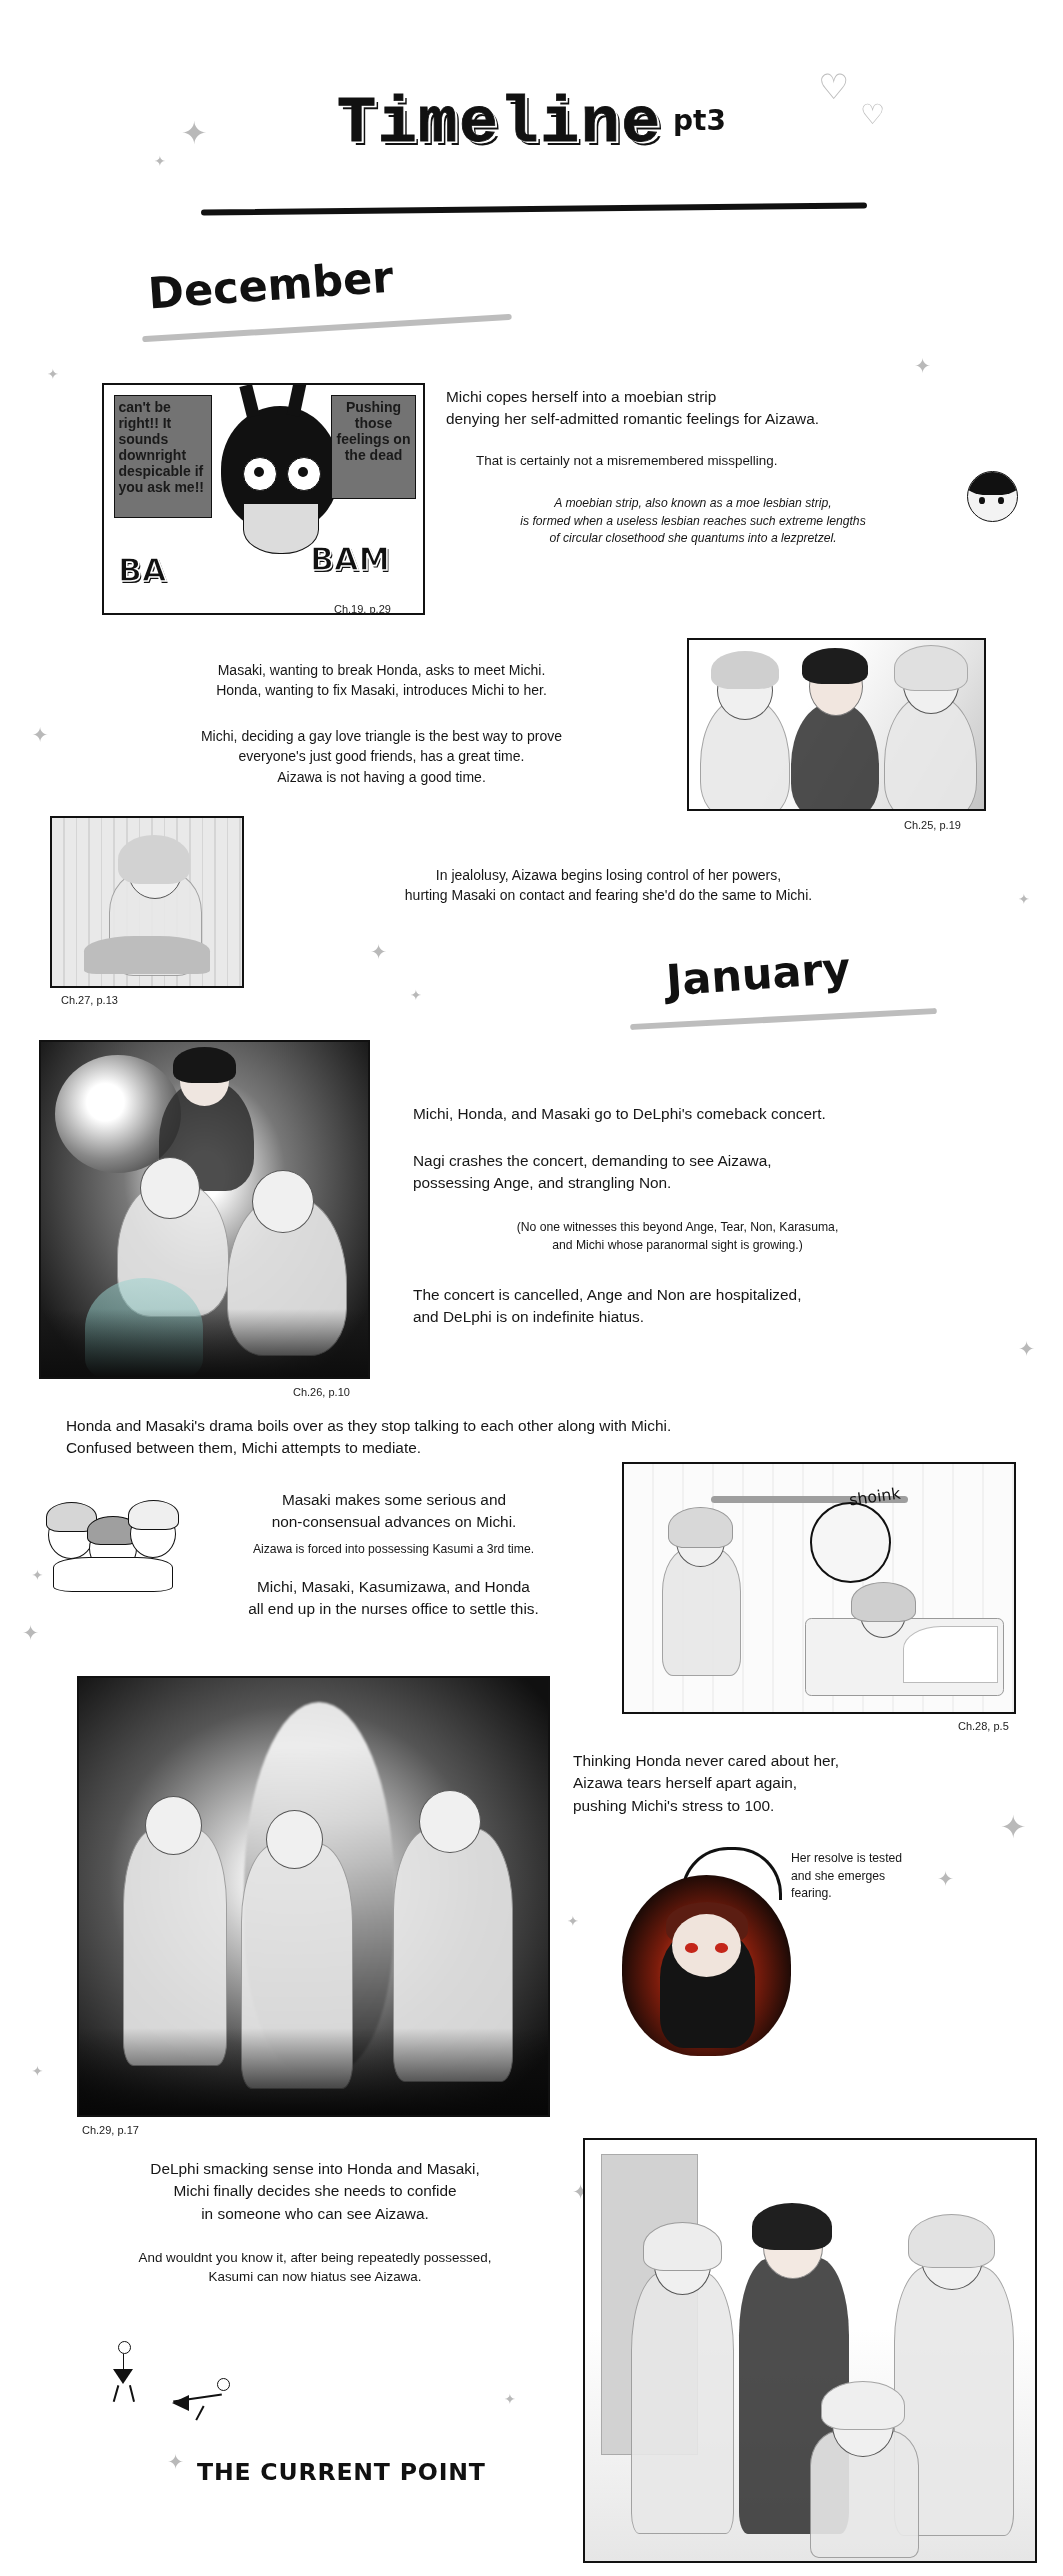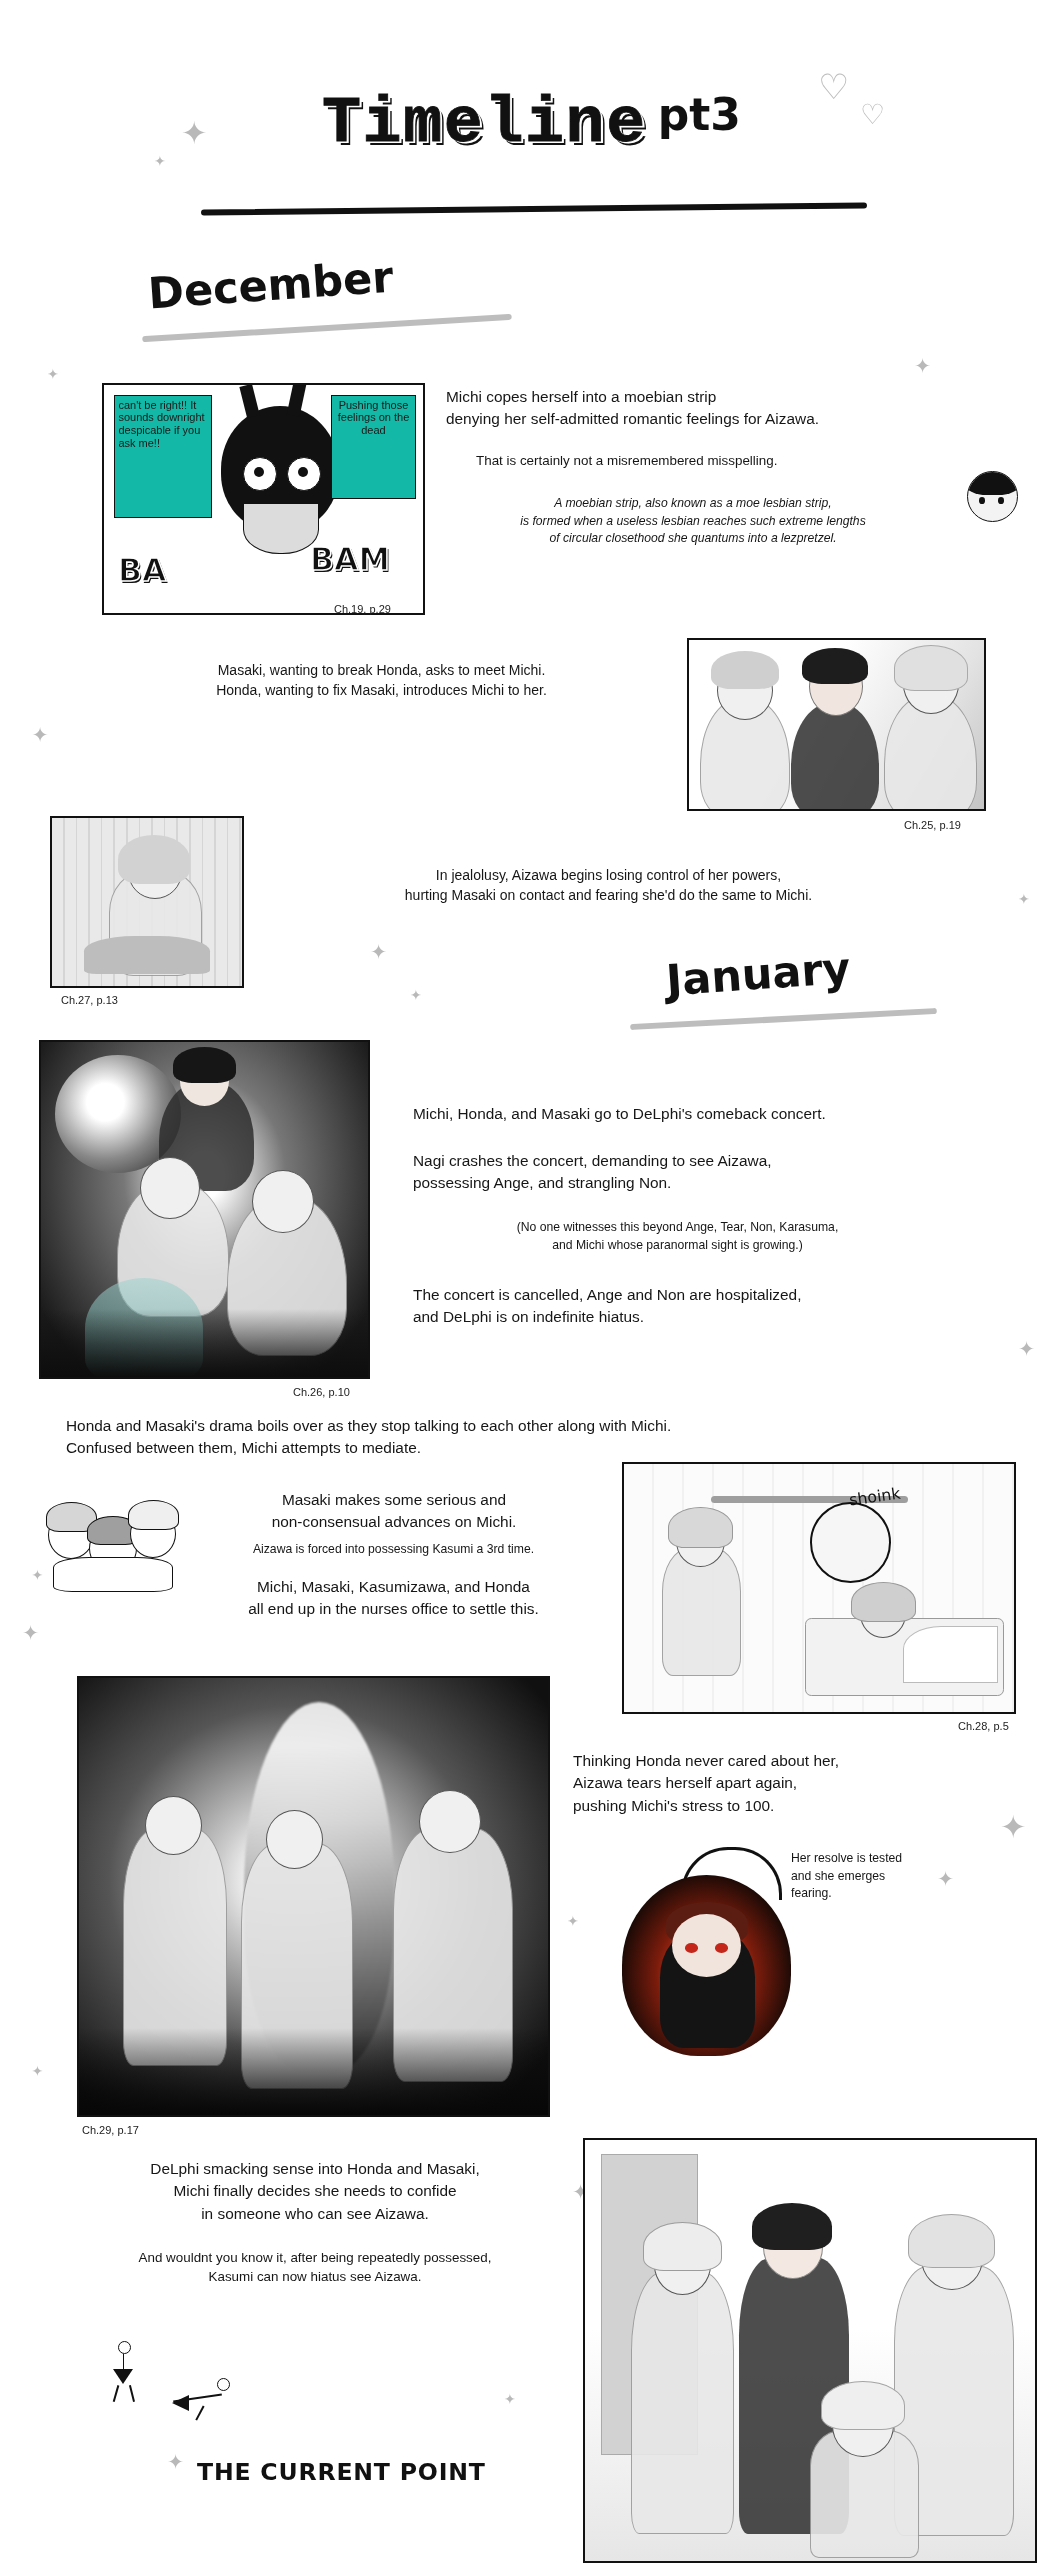--- a/index.html
+++ b/index.html
@@ -36,21 +36,21 @@
     font-size: 65px;
     font-weight: 700;
     letter-spacing: 1.6px;
     color: #111;
     text-shadow: 2.4px 2.4px 0 #fff, 3.9px 3.9px 0 #111;
     -webkit-text-stroke: 0.8px #111;
   }
   .title-sub {
     display: inline-block;
     font-family: "DejaVu Sans", sans-serif;
-    font-size: 44px;
+    font-size: 28px;
     font-weight: 700;
     color: #111;
     margin-left: 11px;
     vertical-align: 11px;
   }
   .title-rule {
     position: absolute;
     top: 206px;
     left: 201px;
     width: 666px;
@@ -132,24 +132,24 @@
   .head {
     position: absolute;
     background: #3a3a3a;
     border-radius: 50%;
   }
   .head.light { background: #f0f0f0; border: 1.6px solid #555; }
 
   
   #panel-babam .bubble {
     position: absolute;
-    background: #14b8a6;
+    background: #737373;
     border: 1.6px solid #111;
-    font-size: 11px;
-    font-weight: 400;
+    font-size: 14px;
+    font-weight: 700;
     line-height: 1.15;
     padding: 3.2px 3.9px;
     box-sizing: border-box;
   }
   #panel-babam .babam {
     position: absolute;
     font-family: "DejaVu Sans", sans-serif;
     font-weight: 700;
     font-size: 31.5px;
     color: #111;
@@ -341,20 +341,23 @@
 
   <div class="txt t19" style="top:386px;left:446px;width:520px;white-space:pre-line;">Michi copes herself into a moebian strip
 denying her self-admitted romantic feelings for Aizawa.</div>
   <div class="txt t17" style="top:451px;left:476px;width:488px;white-space:pre-line;">That is certainly not a misremembered misspelling.</div>
   <div class="txt t18 center" style="top:660px;left:82px;width:599px;white-space:pre-line;">Masaki, wanting to break Honda, asks to meet Michi.
 Honda, wanting to fix Masaki, introduces Michi to her.</div>
 
   <div class="txt t15 italic center" style="top:495px;left:441px;width:504px;white-space:pre-line;">A moebian strip, also known as a moe lesbian strip,
 is formed when a useless lesbian reaches such extreme lengths
 of circular closethood she quantums into a lezpretzel.</div>
+  <div class="txt t18 center" style="top:726px;left:82px;width:599px;white-space:pre-line;">Michi, deciding a gay love triangle is the best way to prove
+everyone's just good friends, has a great time.
+Aizawa is not having a good time.</div>
 
   <div class="panel tone-soft" style="top:638px;left:687px;width:299px;height:173px;">
     <div class="inner">
       <div class="fig light" style="left:11px;top:58px;width:88px;height:118px;"></div>
       <div class="head light" style="left:28px;top:20.5px;width:54px;height:57px;"></div>
       <div style="position:absolute;left:22px;top:11px;width:68px;height:38px;background:#cfcfcf;border-radius:50% 50% 30% 30%;"></div>
       <div class="fig dark" style="left:102px;top:63px;width:88px;height:115px;"></div>
       <div class="head" style="left:120px;top:17.3px;width:52px;height:57px;background:#f1e6df;border:1.6px solid #777;"></div>
       <div style="position:absolute;left:113px;top:7.9px;width:66px;height:36px;background:#1d1d1d;border-radius:50% 50% 30% 30%;"></div>
       <div class="fig light" style="left:195px;top:55px;width:91px;height:123px;"></div>

